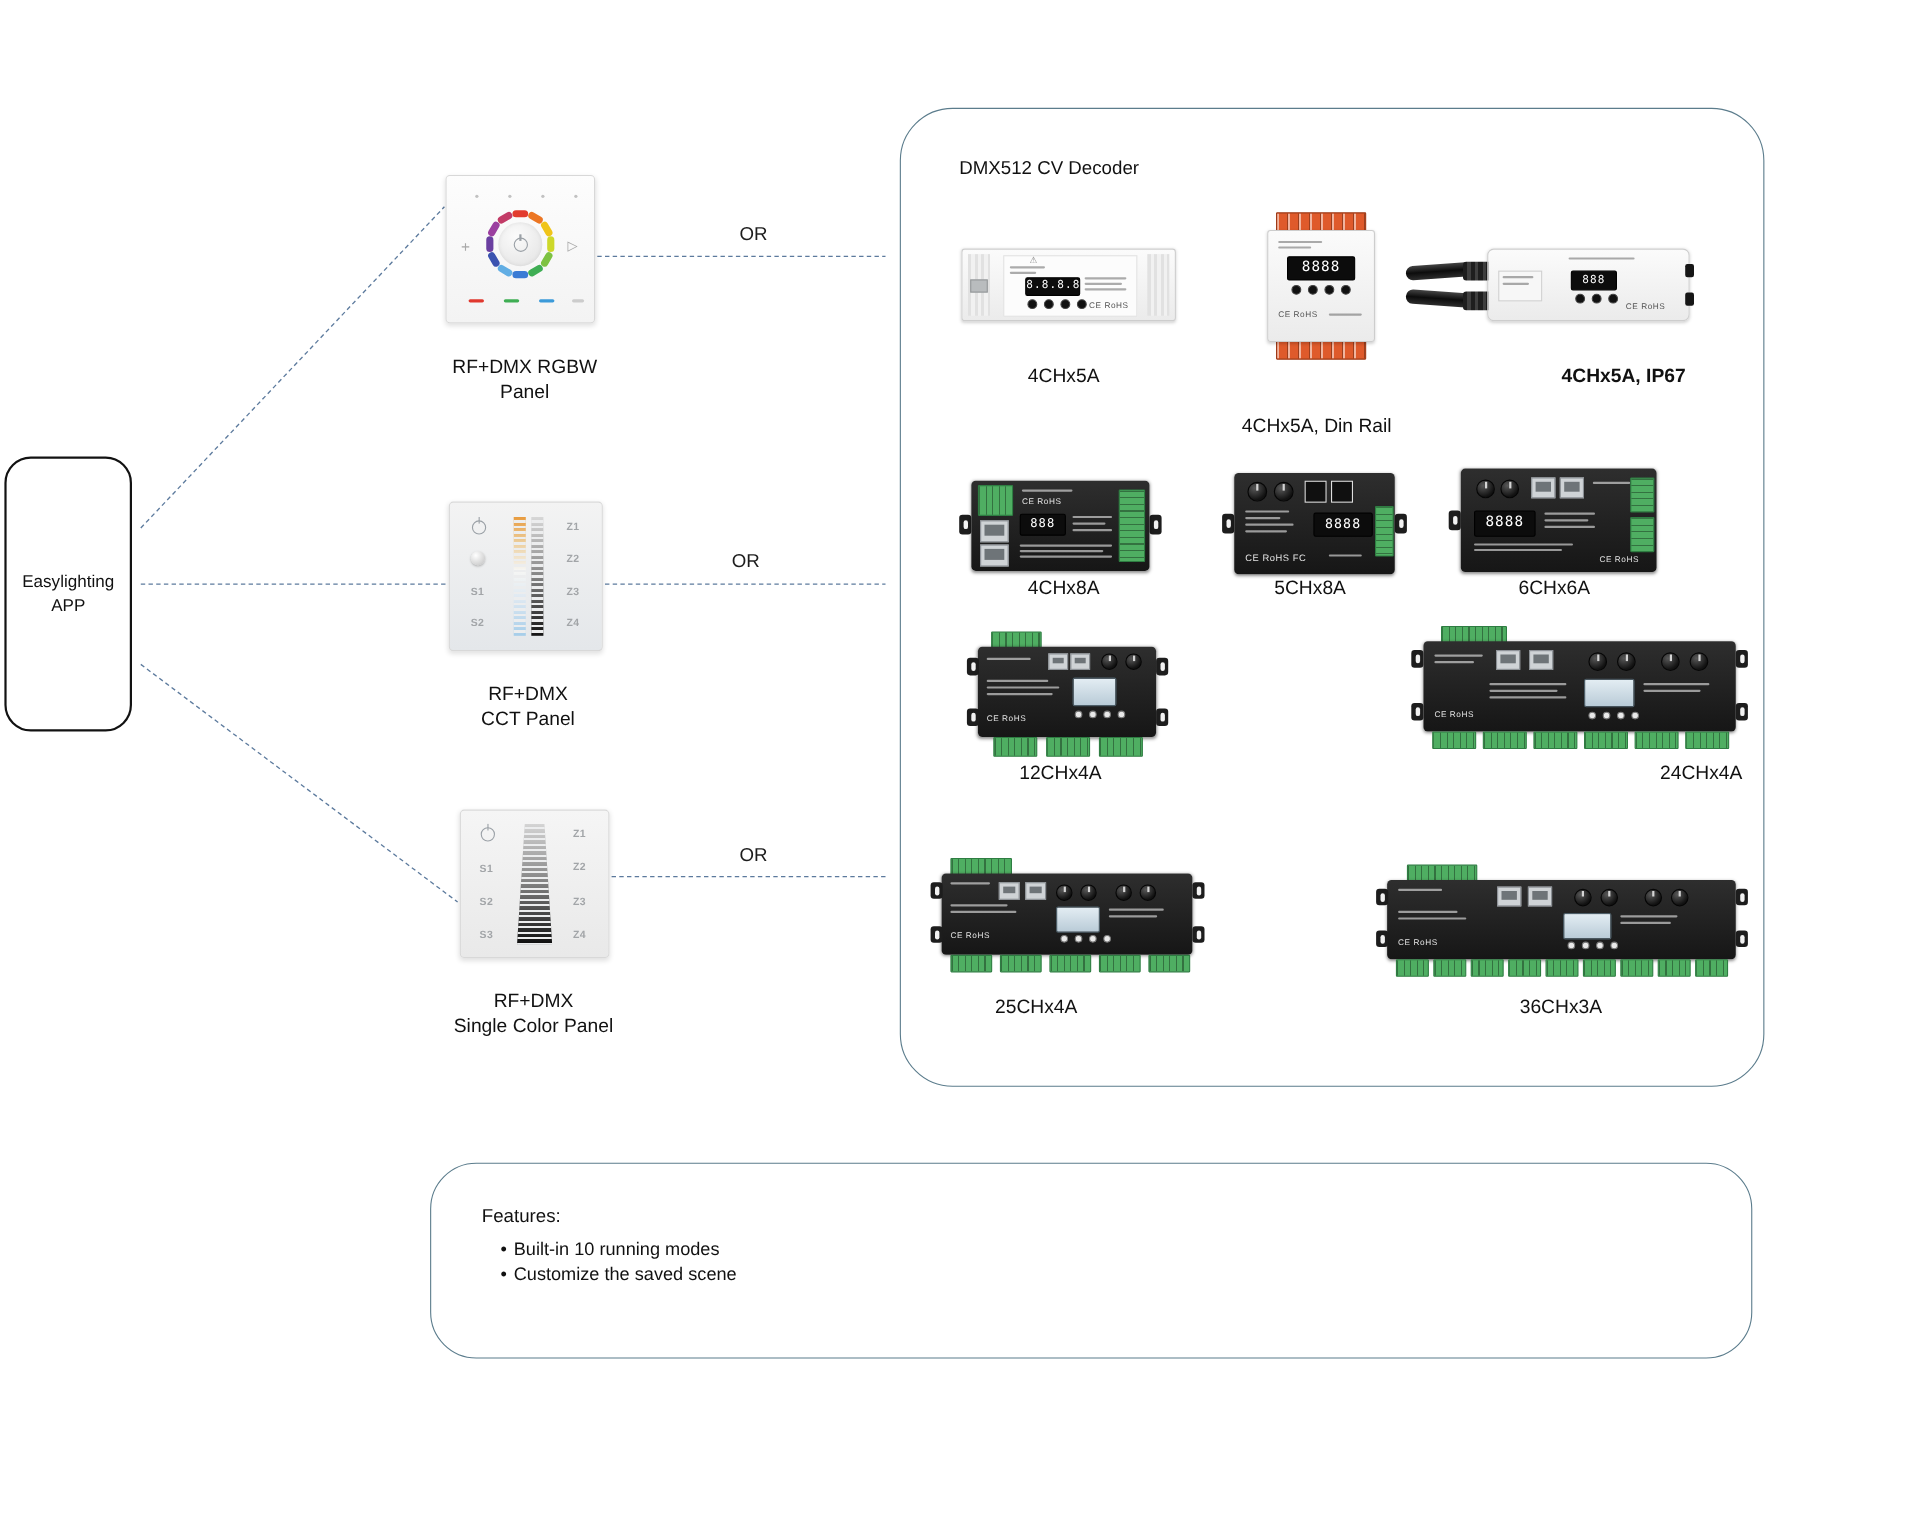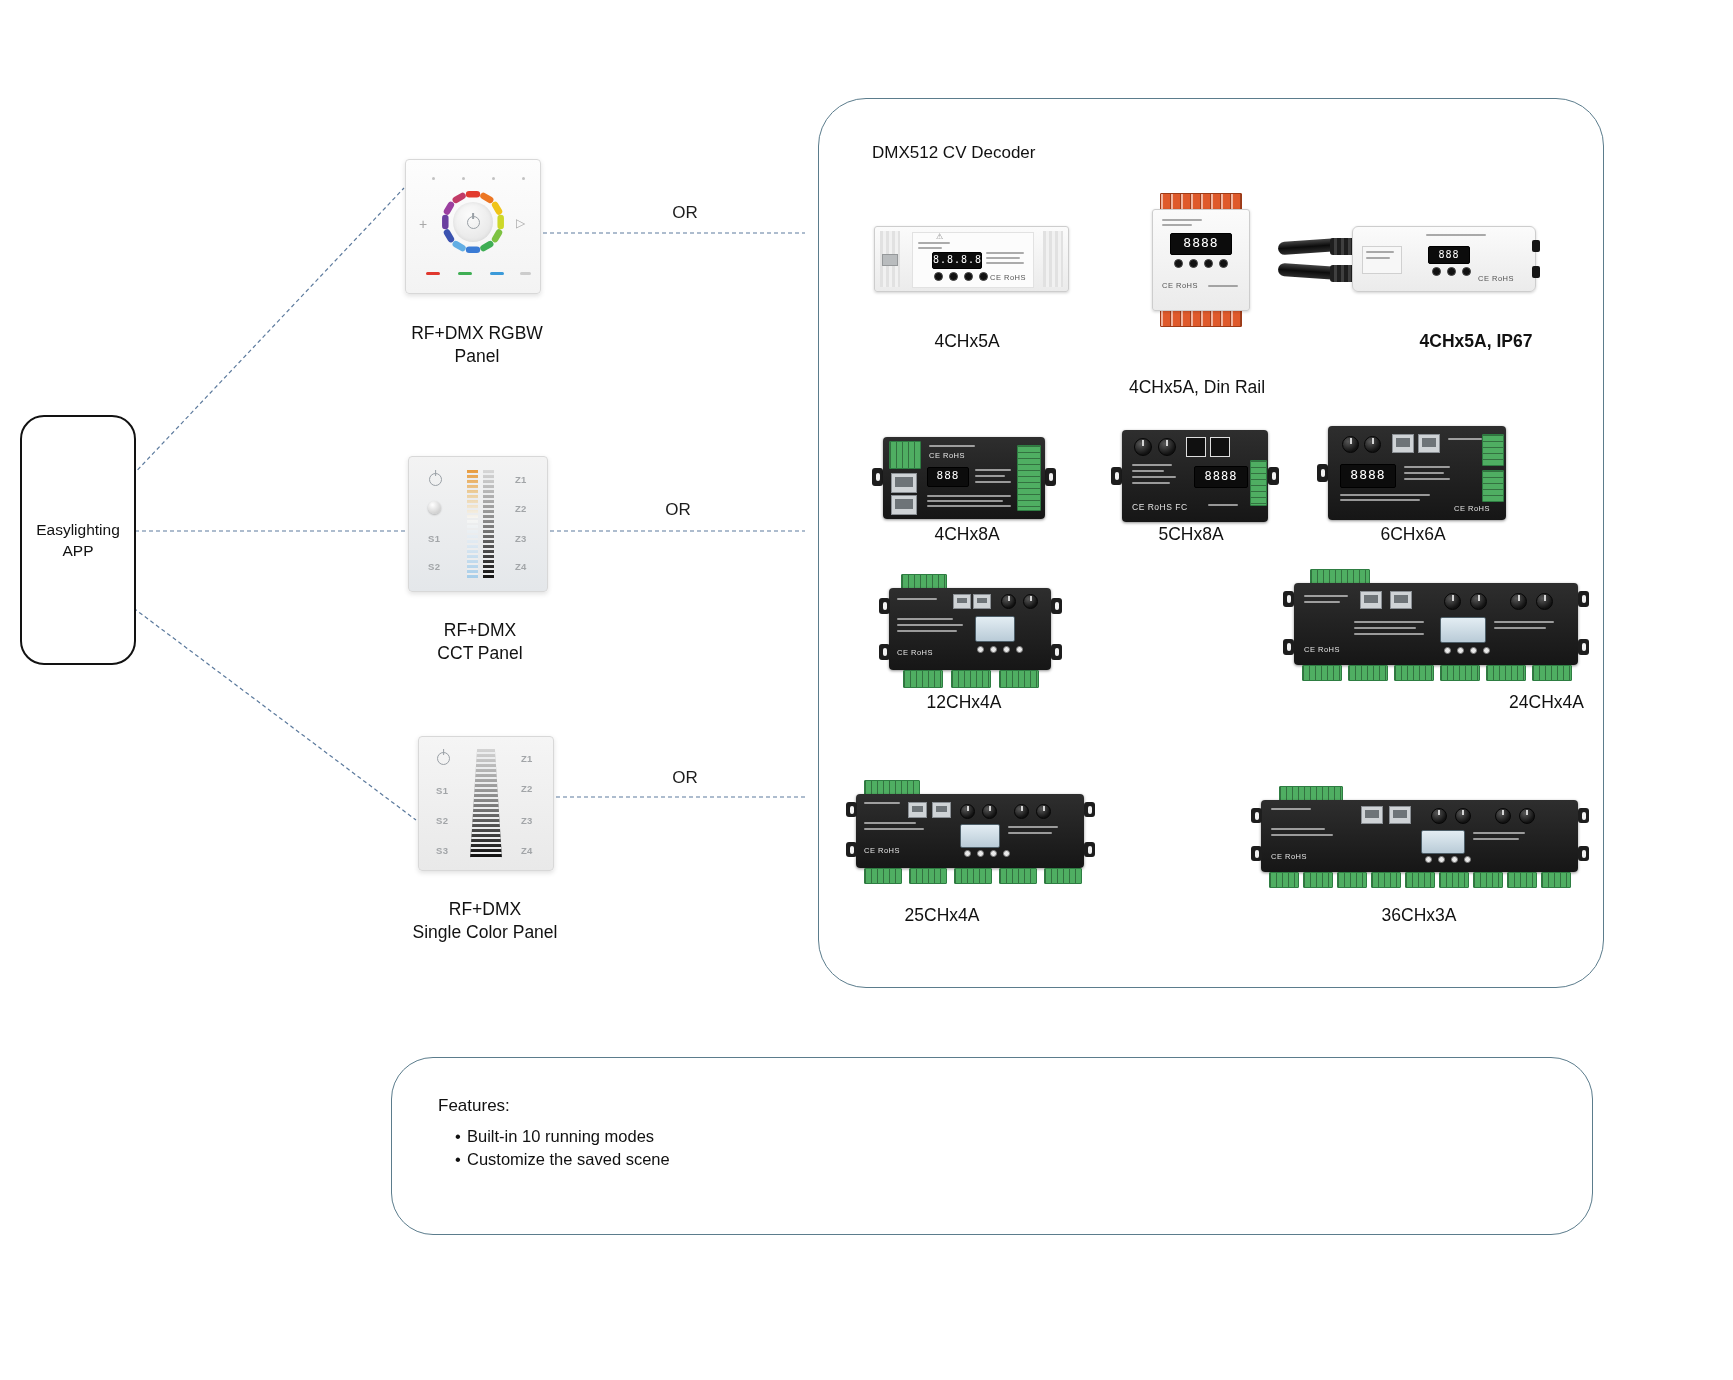--- a/index.html
+++ b/index.html
@@ -7,21 +7,21 @@
          font-family:"Liberation Sans",sans-serif;color:#111;}
   .abs{position:absolute;}
 
   
   svg.wires{position:absolute;left:0;top:0;pointer-events:none;}
   .wire{stroke:#4a6b92;stroke-width:1.2;stroke-dasharray:4 3;fill:none;opacity:.9;}
 
   .or-label{position:absolute;width:60px;text-align:center;font-size:17px;color:#1c1c1c;}
 
   
-  .app-box{position:absolute;left:20px;top:415px;width:112px;height:246px;border:2px solid #121212;
+  .app-box{position:absolute;left:4px;top:415px;width:112px;height:246px;border:2px solid #121212;
            border-radius:24px;display:flex;align-items:center;justify-content:center;text-align:center;
            font-size:15.5px;line-height:21px;background:#fff;}
 
   
   .panel{position:absolute;border:1px solid #d8d8d8;border-radius:4px;
          box-shadow:0 2px 5px rgba(0,0,0,.12);}
   .panel.rgbw{background:linear-gradient(#fdfdfd,#f3f3f3);}
   .panel.cct{background:linear-gradient(#f3f3f3,#e4e7ea);}
   .panel.single{background:linear-gradient(#f5f5f5,#e9e9e9);}
   .pdot{position:absolute;width:3px;height:3px;border-radius:50%;background:#c2c2c2;}

